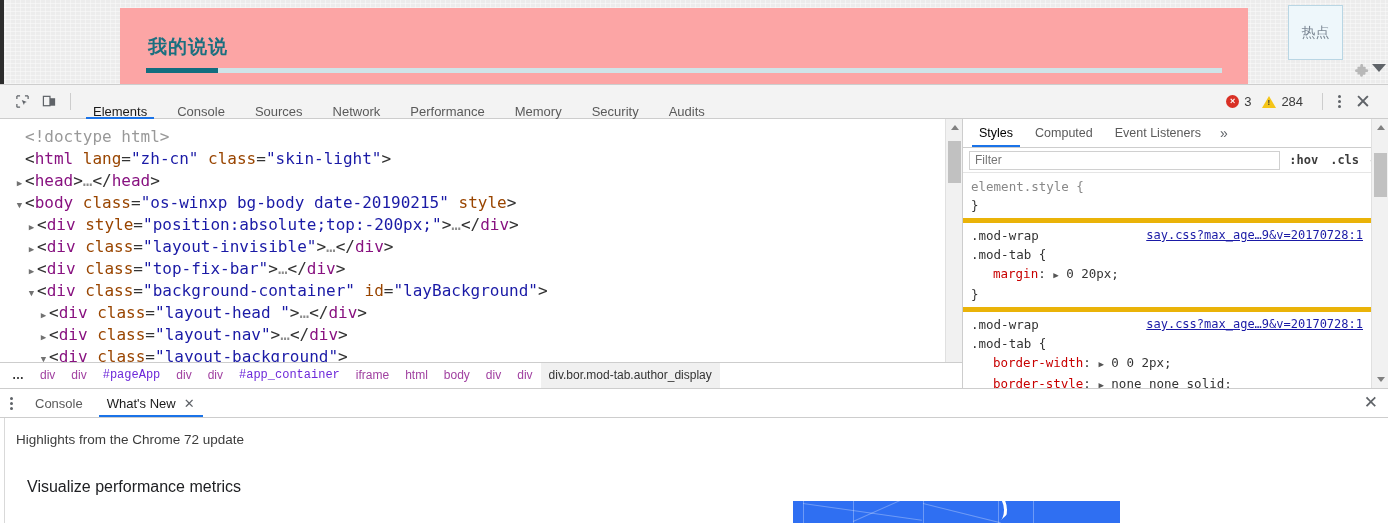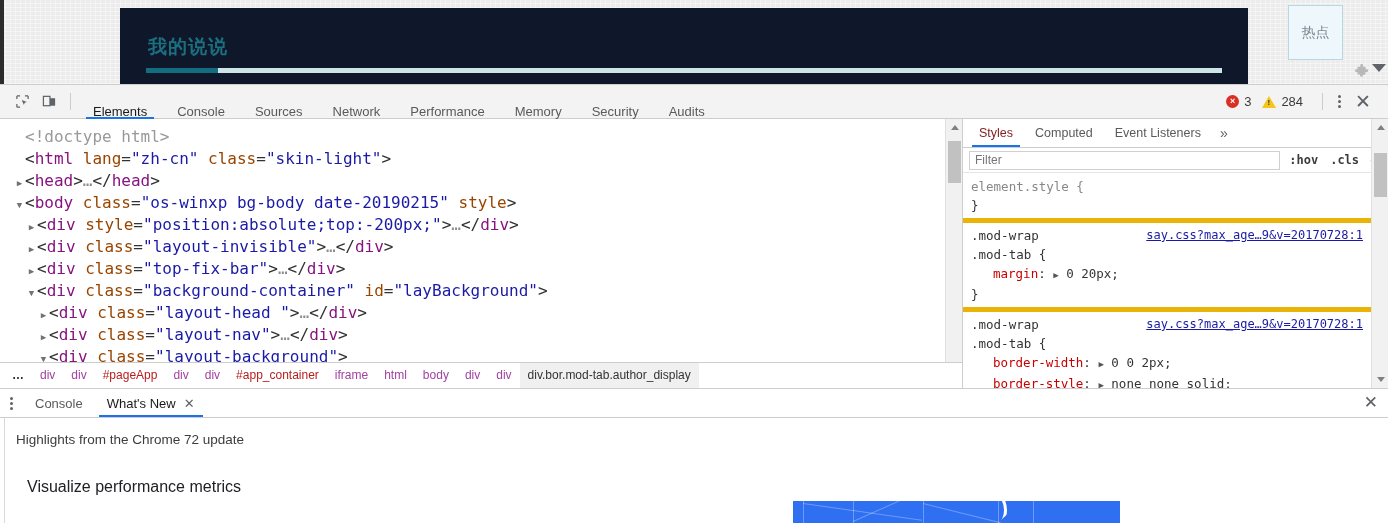--- a/index.html
+++ b/index.html
@@ -21,21 +21,21 @@
     background-image:
       repeating-linear-gradient(0deg, rgba(255,255,255,.55) 0 1px, rgba(0,0,0,0) 1px 4px),
       repeating-linear-gradient(90deg, rgba(255,255,255,.45) 0 1px, rgba(0,0,0,0) 1px 5px);
     opacity:.8;
   }
   .page-left-edge {
     position:absolute; left:0; top:0; width:4px; height:84px; background:#2b2b2b;
   }
   .page-card {
     position:absolute; left:120px; top:8px; width:1128px; height:76px;
-    background:#0f172a;
+    background:#fca5a5;
   }
   .page-card-title {
     position:absolute; left:28px; top:26px;
     font-size:19px; font-weight:bold; color:#1b6f7f;
     letter-spacing:1px;
     font-family:"DejaVu Sans","Liberation Sans",sans-serif;
   }
   .tabline-track {
     position:absolute; left:146px; top:68px; width:1076px; height:5px;
     background:#cfe4e8;
@@ -157,34 +157,34 @@
 
   
   .breadcrumb {
     position:absolute; left:0; bottom:0; width:963px; height:26px;
     border-top:1px solid #cdcdcd; background:#fff;
     display:flex; align-items:center; font-size:12px;
     font-family:"Liberation Sans",sans-serif; overflow:hidden;
   }
   .bc-item { padding:0 8px; color:#a142a1; white-space:nowrap; cursor:pointer; line-height:25px; }
   .bc-item.dots { color:#333; font-weight:bold; padding-left:12px; }
-  .bc-item.plain { color:#b91c1c; }
+  .bc-item.plain { color:#6d28d9;font-family:Liberation Mono, monospace; }
   .bc-item.sel { background:#f0f0f0; color:#333; }
 
   
   .styles-pane { flex:1; position:relative; background:#fff; overflow:hidden; }
   .styles-tabs {
     height:29px; border-bottom:1px solid #cdcdcd; display:flex; align-items:stretch;
     background:#fff; padding-left:5px;
   }
   .st-tab {
     display:flex; align-items:center; padding:0 11px; font-size:12.5px;
     color:#5a5a5a; cursor:pointer; position:relative; white-space:nowrap;
   }
-  .st-tab.active { color:#7f1d1d; }
+  .st-tab.active { color:#000000; }
   .st-tab.active::after {
     content:""; position:absolute; left:4px; right:4px; bottom:0; height:2px; background:#1a73e8;
   }
   .st-more { display:flex; align-items:center; padding:0 8px; color:#5f6368; font-size:14px; cursor:pointer; }
   .styles-filterbar {
     height:25px; display:flex; align-items:center; border-bottom:1px solid #e5e5e5;
     padding:0 6px; gap:6px;
   }
   .filter-input {
     flex:1; height:19px; border:1px solid #d0d0d0; background:#fff;

